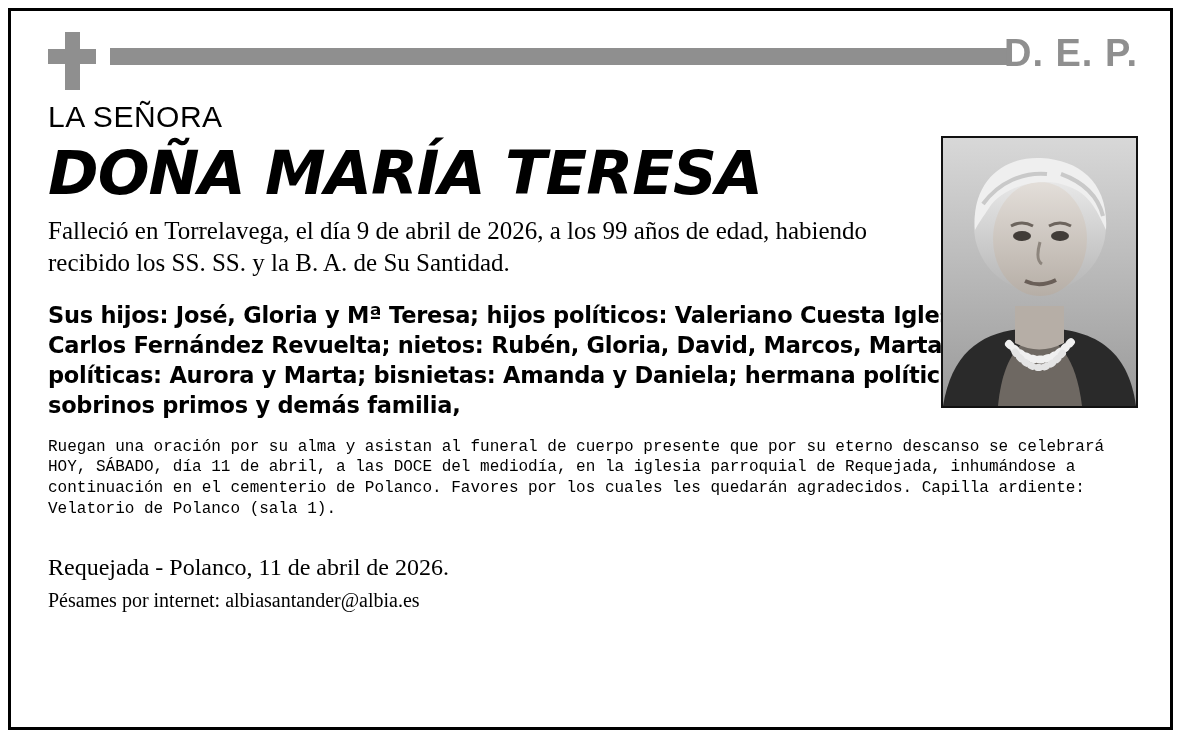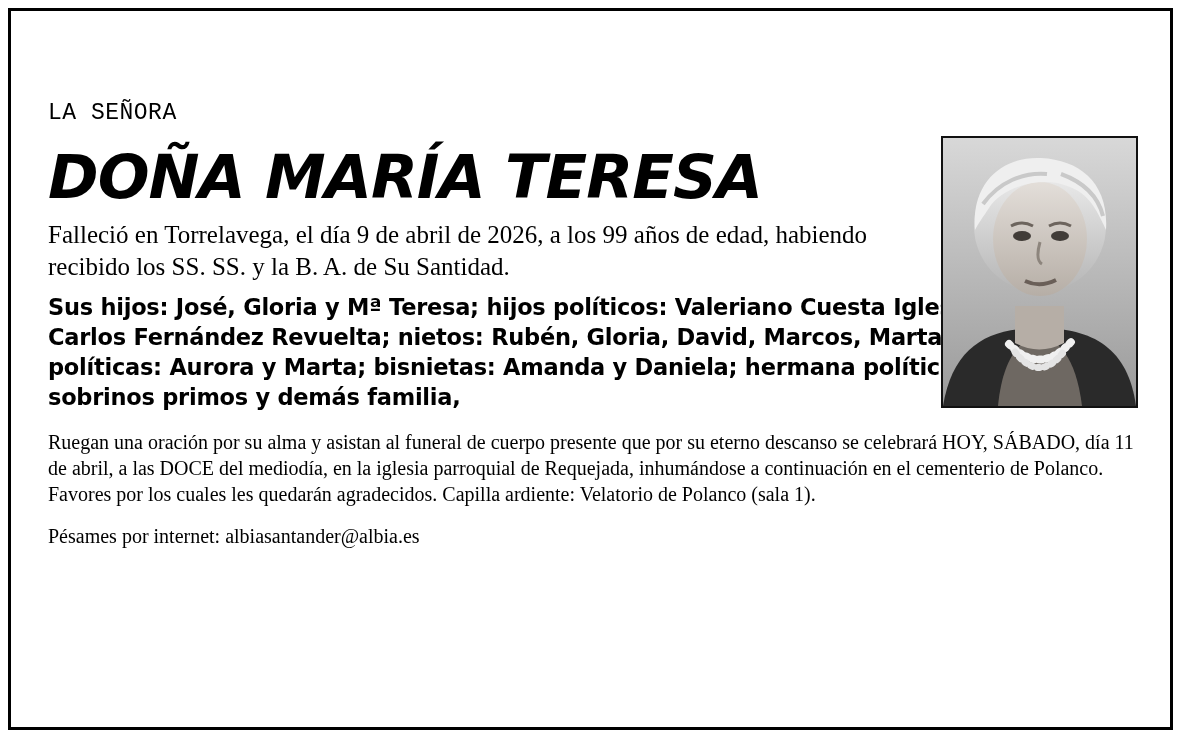--- a/index.html
+++ b/index.html
@@ -87,61 +87,61 @@
   .content {
     position: absolute;
     left: 0px;
     top: 74px;
     width: 1090px;
   }
   .textcol {
     width: 860px;
   }
   .la-senora {
-    font-size: 23px;
+    font-size: 30px;
     letter-spacing: 0.5px;
-    font-family: Liberation Mono, monospace;
-    margin-bottom: 20px;
+    font-family: Liberation Sans, sans-serif;
+    margin-bottom: 8px;
   }
   .name {
     font-size: 61px;
     font-weight: bold;
     line-height: 1.03;
     letter-spacing: -1px;
     font-family: "DejaVu Sans", sans-serif;
     margin: 2px 0 10px 0;
     font-style: italic;
   }
   .alias {
     font-size: 24px;
     font-weight: bold;
     letter-spacing: -0.2px;
     margin-bottom: 12px;
     font-family: "DejaVu Sans", sans-serif;
   }
   .died {
     font-size: 25px;
     line-height: 1.28;
-    margin-bottom: 10px;
+    margin-bottom: 22px;
     font-family: "Liberation Serif", serif;
   }
   .family {
     font-size: 22.5px;
     font-weight: bold;
     line-height: 1.33;
     margin-bottom: 16px;
     letter-spacing: -0.25px;
     font-family: "DejaVu Sans", sans-serif;
     width: 1090px;
   }
   .prayer {
-    font-size: 20px;
+    font-size: 16px;
     line-height: 1.3;
-    margin-bottom: 16px;
-    font-family: Liberation Serif, serif;
+    margin-bottom: 32px;
+    font-family: Liberation Mono, monospace;
     width: 1090px;
   }
   .place {
     font-size: 24px;
     line-height: 1.3;
     font-family: "Liberation Serif", serif;
   }
   .email {
     font-size: 20px;
     line-height: 1.3;
@@ -164,20 +164,28 @@
   .portrait svg { display: block; }
 </style>
 </head>
 <body>
 
 <div class="page">
   <div class="border-frame"></div>
 
   <div class="inner">
 
+    <div class="topbar">
+      <div class="cross">
+        <div class="v"></div>
+        <div class="h"></div>
+      </div>
+      <div class="rule"></div>
+      <div class="dep">D. E. P.</div>
+    </div>
 
     <div class="content">
 
       <div class="portrait">
         <svg width="193" height="268" viewBox="0 0 193 268">
           <defs>
             <linearGradient id="bgg" x1="0" y1="0" x2="0" y2="1">
               <stop offset="0%" stop-color="#d8d8d8"></stop>
               <stop offset="100%" stop-color="#9a9a9a"></stop>
             </linearGradient>
@@ -222,17 +230,18 @@
       <div class="textcol">
         <div class="la-senora">LA SEÑORA</div>
         <div class="name">
           <div>DOÑA MARÍA TERESA</div>
         </div>
         <div class="died">Falleció en Torrelavega, el día 9 de abril de 2026, a los 99 años de edad, habiendo recibido los SS. SS. y la B. A. de Su Santidad.</div>
       </div>
 
       <div class="family">Sus hijos: José, Gloria y Mª Teresa; hijos políticos: Valeriano Cuesta Iglesias y Juan Carlos Fernández Revuelta; nietos: Rubén, Gloria, David, Marcos, Marta y Hugo; nietas políticas: Aurora y Marta; bisnietas: Amanda y Daniela; hermana política: Mercedes; sobrinos primos y demás familia,</div>
       <div class="prayer">Ruegan una oración por su alma y asistan al funeral de cuerpo presente que por su eterno descanso se celebrará HOY, SÁBADO, día 11 de abril, a las DOCE del mediodía, en la iglesia parroquial de Requejada, inhumándose a continuación en el cementerio de Polanco. Favores por los cuales les quedarán agradecidos. Capilla ardiente: Velatorio de Polanco (sala 1).</div>
+      <div class="place">Requejada - Polanco, 11 de abril de 2026.</div>
       <div class="email">Pésames por internet: albiasantander@albia.es</div>
 
     </div>
   </div>
 </div>
 
 </body></html>

